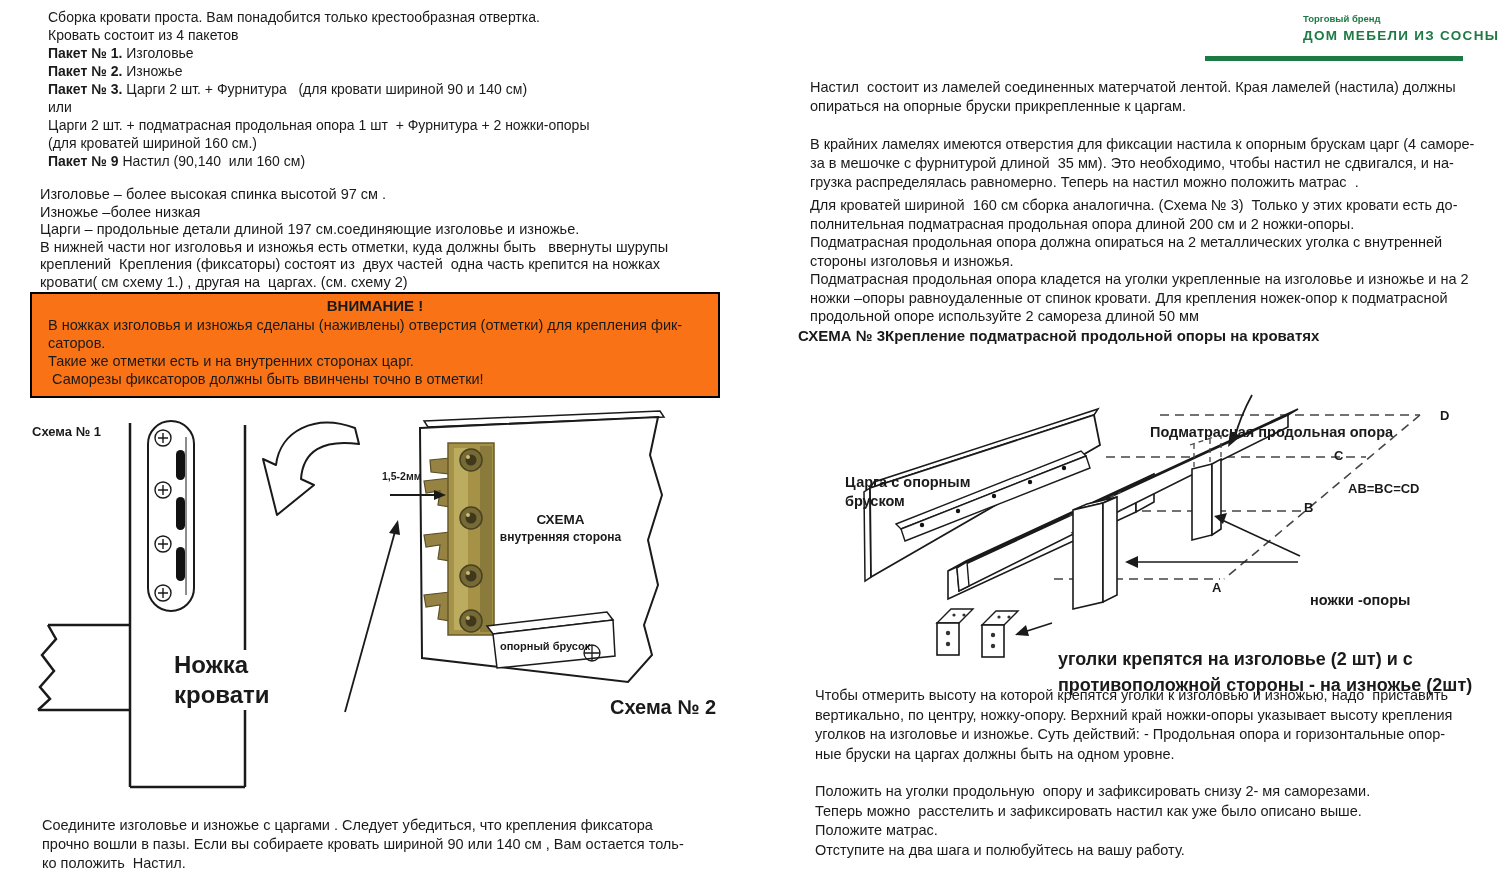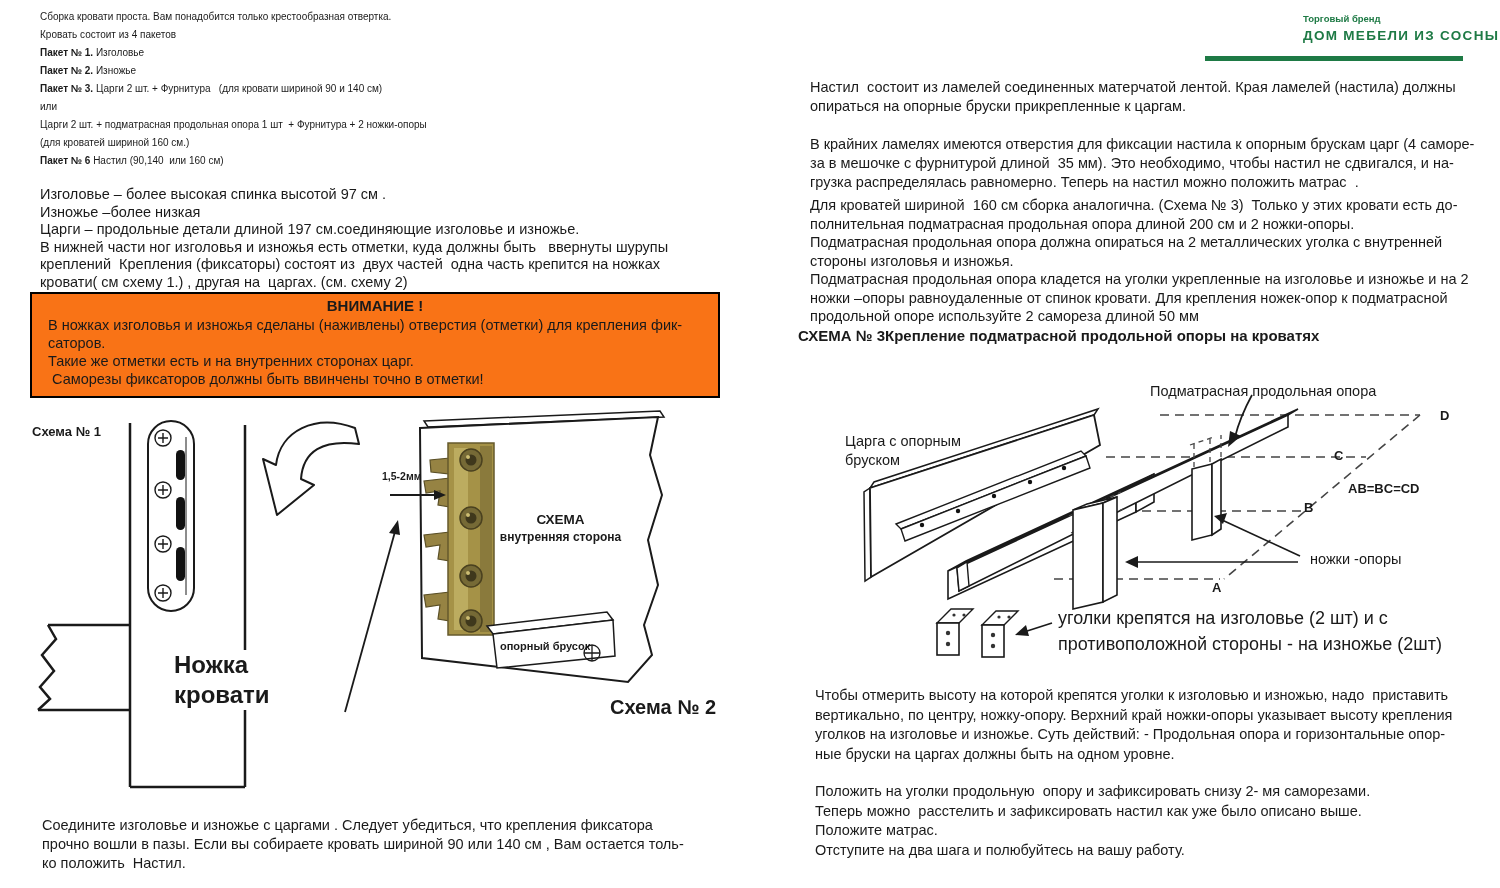--- a/index.html
+++ b/index.html
@@ -6,27 +6,27 @@
   html,body { background:#ffffff; }
   .page {
     position:relative; width:1500px; height:888px; overflow:hidden;
     background:#ffffff; color:#1a1a1a;
     font-family:"Liberation Sans", sans-serif;
   }
   .abs { position:absolute; }
   .pre { white-space:pre-wrap; }
   .txt { font-size:14.5px; line-height:19px; }
   .b { font-weight:bold; }
-  .intro-line { white-space:pre; font-size:10px; line-height:18px; }
+  .intro-line { white-space:pre; font-size:14px; line-height:18px;margin-left:8px; }
   .details { font-size:14.5px; line-height:17.5px; }
   .warnbox { border:2px solid #000; background:#f97316; }
   .warn-title { text-align:center; font-weight:bold; font-size:15px; margin-top:3px; }
   .warn-text { font-size:14.5px; line-height:18px; padding:2px 8px 4px 16px; }
   .schema-title { font-weight:bold; font-size:13px; }
-  .diagram-label { font-weight:normal; font-size:14.5px; line-height:19px; }
+  .diagram-label { font-weight:bold; font-size:14.5px; line-height:19px;margin-top:41px; }
   .letter { font-weight:bold; font-size:13px; }
   .green { color:#1e7a45; }
   svg { display:block; }
 </style>
 </head>
 <body>
 
 <div class="page">
 
   <div class="abs" style="left:1303px; top:13px;">
@@ -37,21 +37,21 @@
 
   <div class="abs" style="left:40px; top:8px;">
     <div class="intro-line">Сборка кровати проста. Вам понадобится только крестообразная отвертка.</div>
     <div class="intro-line">Кровать состоит из 4 пакетов</div>
     <div class="intro-line"><b>Пакет № 1.</b><span> Изголовье</span></div>
     <div class="intro-line"><b>Пакет № 2.</b><span> Изножье</span></div>
     <div class="intro-line"><b>Пакет № 3.</b><span> Царги 2 шт. + Фурнитура   (для кровати шириной 90 и 140 см)</span></div>
     <div class="intro-line">или</div>
     <div class="intro-line">Царги 2 шт. + подматрасная продольная опора 1 шт  + Фурнитура + 2 ножки-опоры</div>
     <div class="intro-line">(для кроватей шириной 160 см.)</div>
-    <div class="intro-line"><b>Пакет № 6</b><span> Настил (90,140  или 160 см)</span></div>
+    <div class="intro-line"><b>Пакет № 9</b><span> Настил (90,140  или 160 см)</span></div>
   </div>
 
   <div class="abs pre details" style="left:40px; top:186px; width:690px;">Изголовье – более высокая спинка высотой 97 см .
 Изножье –более низкая
 Царги – продольные детали длиной 197 см.соединяющие изголовье и изножье.
 В нижней части ног изголовья и изножья есть отметки, куда должны быть   ввернуты шурупы
 креплений  Крепления (фиксаторы) состоят из  двух частей  одна часть крепится на ножках
 кровати( см схему 1.) , другая на  царгах. (см. схему 2)</div>
 
   <div class="abs warnbox" style="left:30px; top:292px; width:690px; height:106px;">

